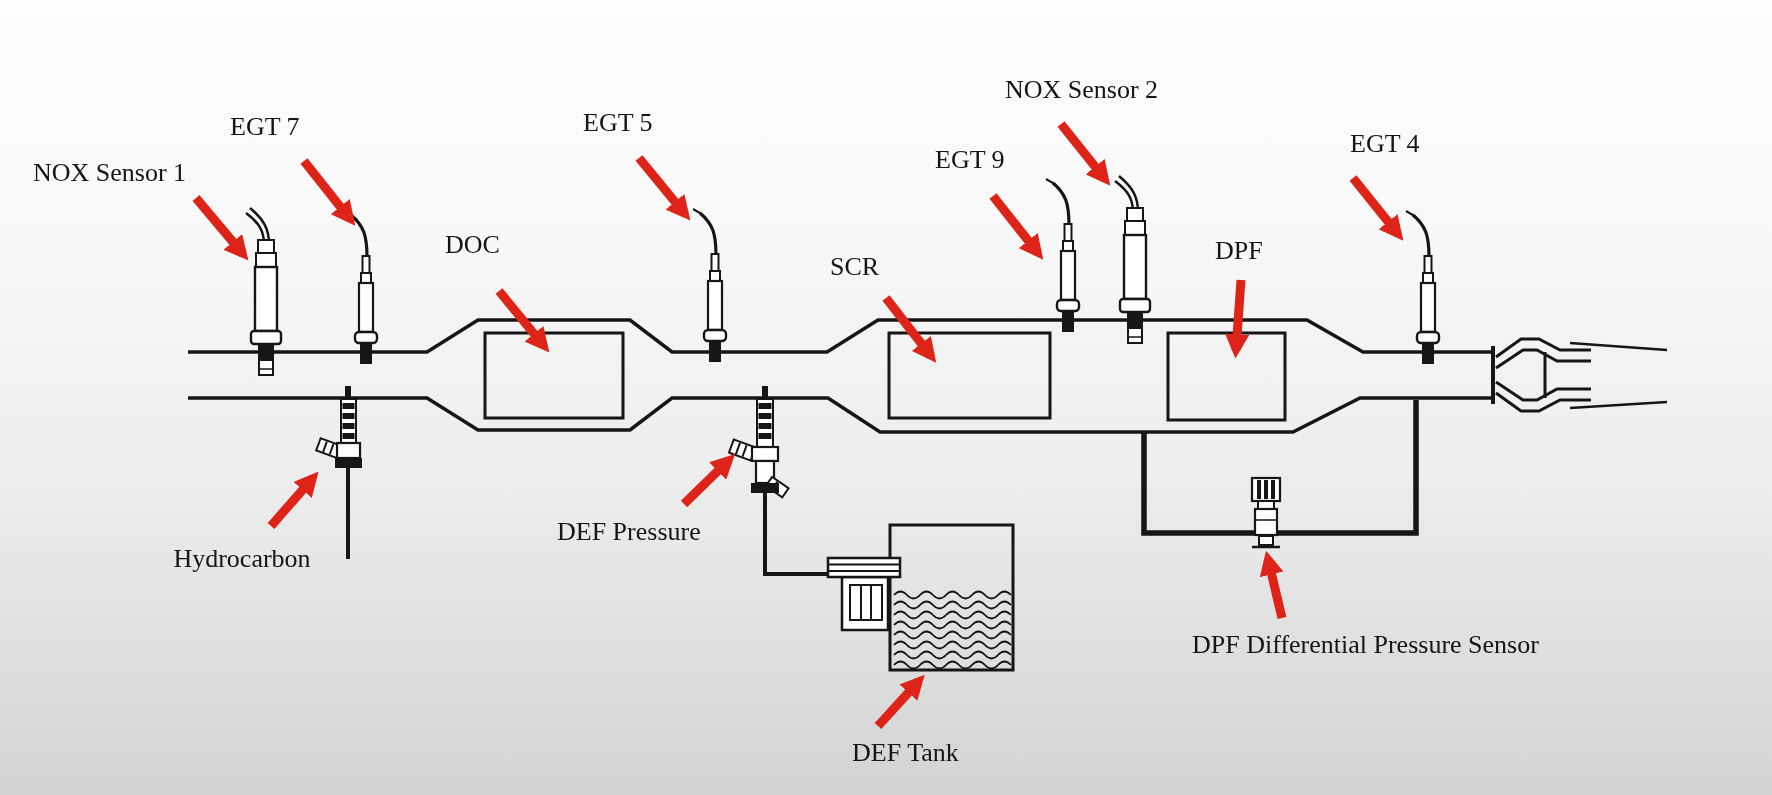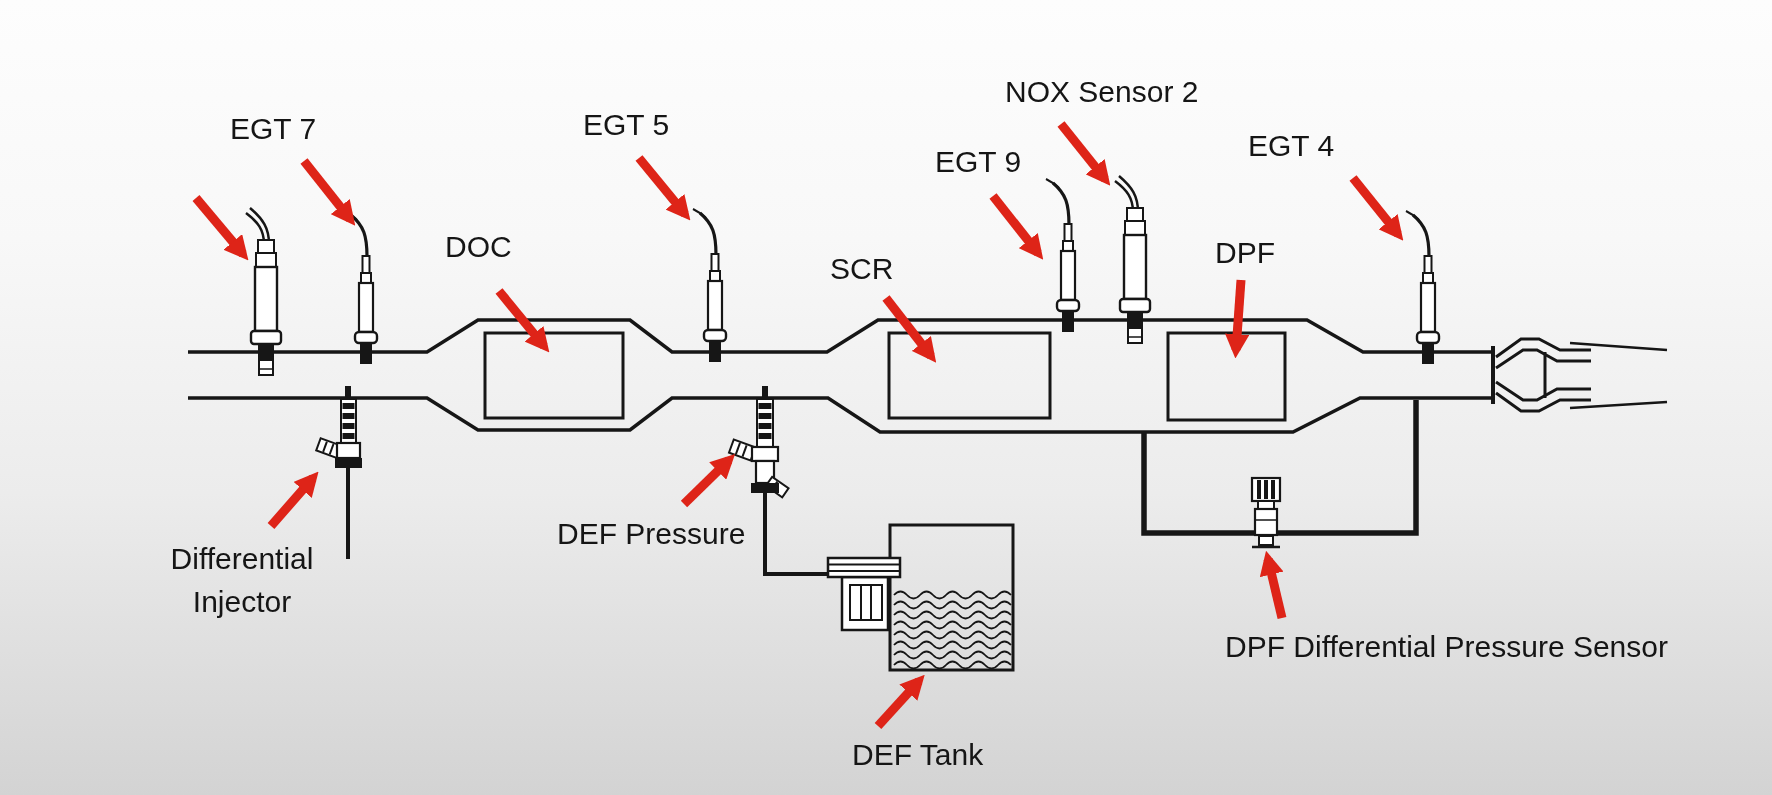--- a/index.html
+++ b/index.html
@@ -6,25 +6,26 @@
   body{font-family:"Liberation Sans", sans-serif;}
   #stage{
     position:relative;
     width:1772px;height:795px;
     overflow:hidden;
     background:linear-gradient(180deg,#fdfdfd 0%,#f8f8f8 30%,#ececec 62%,#d3d3d3 100%);
   }
   #art{position:absolute;left:0;top:0;}
   .lbl{
     position:absolute;
-    font-size:30px;
+    font-size:26px;
     line-height:1.05;
     color:#151515;
     white-space:nowrap;
     letter-spacing:0px;
+    font-family:Liberation Serif, serif;
   }
   .lbl.center{text-align:center;white-space:normal;line-height:43px;}
 </style>
 </head>
 <body>
 
 <div id="stage">
 
   <svg id="art" width="1772" height="795" viewBox="0 0 1772 795">
     <defs>
@@ -168,31 +169,31 @@
       <line x1="1061" y1="124" x2="1105" y2="179" marker-end="url(#ah)"></line>
       <line x1="1241" y1="280" x2="1236" y2="350" marker-end="url(#ah)"></line>
       <line x1="1353" y1="178" x2="1398" y2="234" marker-end="url(#ah)"></line>
       <line x1="271" y1="526" x2="313" y2="478" marker-end="url(#ah)"></line>
       <line x1="684" y1="504" x2="729" y2="460" marker-end="url(#ah)"></line>
       <line x1="878" y1="726" x2="919" y2="681" marker-end="url(#ah)"></line>
       <line x1="1282" y1="618" x2="1268" y2="559" marker-end="url(#ah)"></line>
     </g>
   </svg>
 
+  <div class="lbl" style="left:33px;top:159px">NOX Sensor 1</div>
   <div class="lbl" style="left:230px;top:113px">EGT 7</div>
   <div class="lbl" style="left:445px;top:231px">DOC</div>
   <div class="lbl" style="left:583px;top:109px">EGT 5</div>
   <div class="lbl" style="left:830px;top:253px">SCR</div>
   <div class="lbl" style="left:935px;top:146px">EGT 9</div>
   <div class="lbl" style="left:1005px;top:76px">NOX Sensor 2</div>
   <div class="lbl" style="left:1215px;top:237px">DPF</div>
-  <div class="lbl" style="left:1248px;top:130px">EGT 4</div>
+  <div class="lbl" style="left:1350px;top:130px">EGT 4</div>
 
   <div class="lbl center" style="left:118px;top:537px;width:248px">
-    <div>Differential</div>
-    <div>Injector</div>
+    <div>Hydrocarbon</div>
   </div>
 
   <div class="lbl" style="left:557px;top:518px">DEF Pressure</div>
   <div class="lbl" style="left:852px;top:739px">DEF Tank</div>
-  <div class="lbl" style="left:1225px;top:631px">DPF Differential Pressure Sensor</div>
+  <div class="lbl" style="left:1192px;top:631px">DPF Differential Pressure Sensor</div>
 
 </div>
 
 </body></html>

